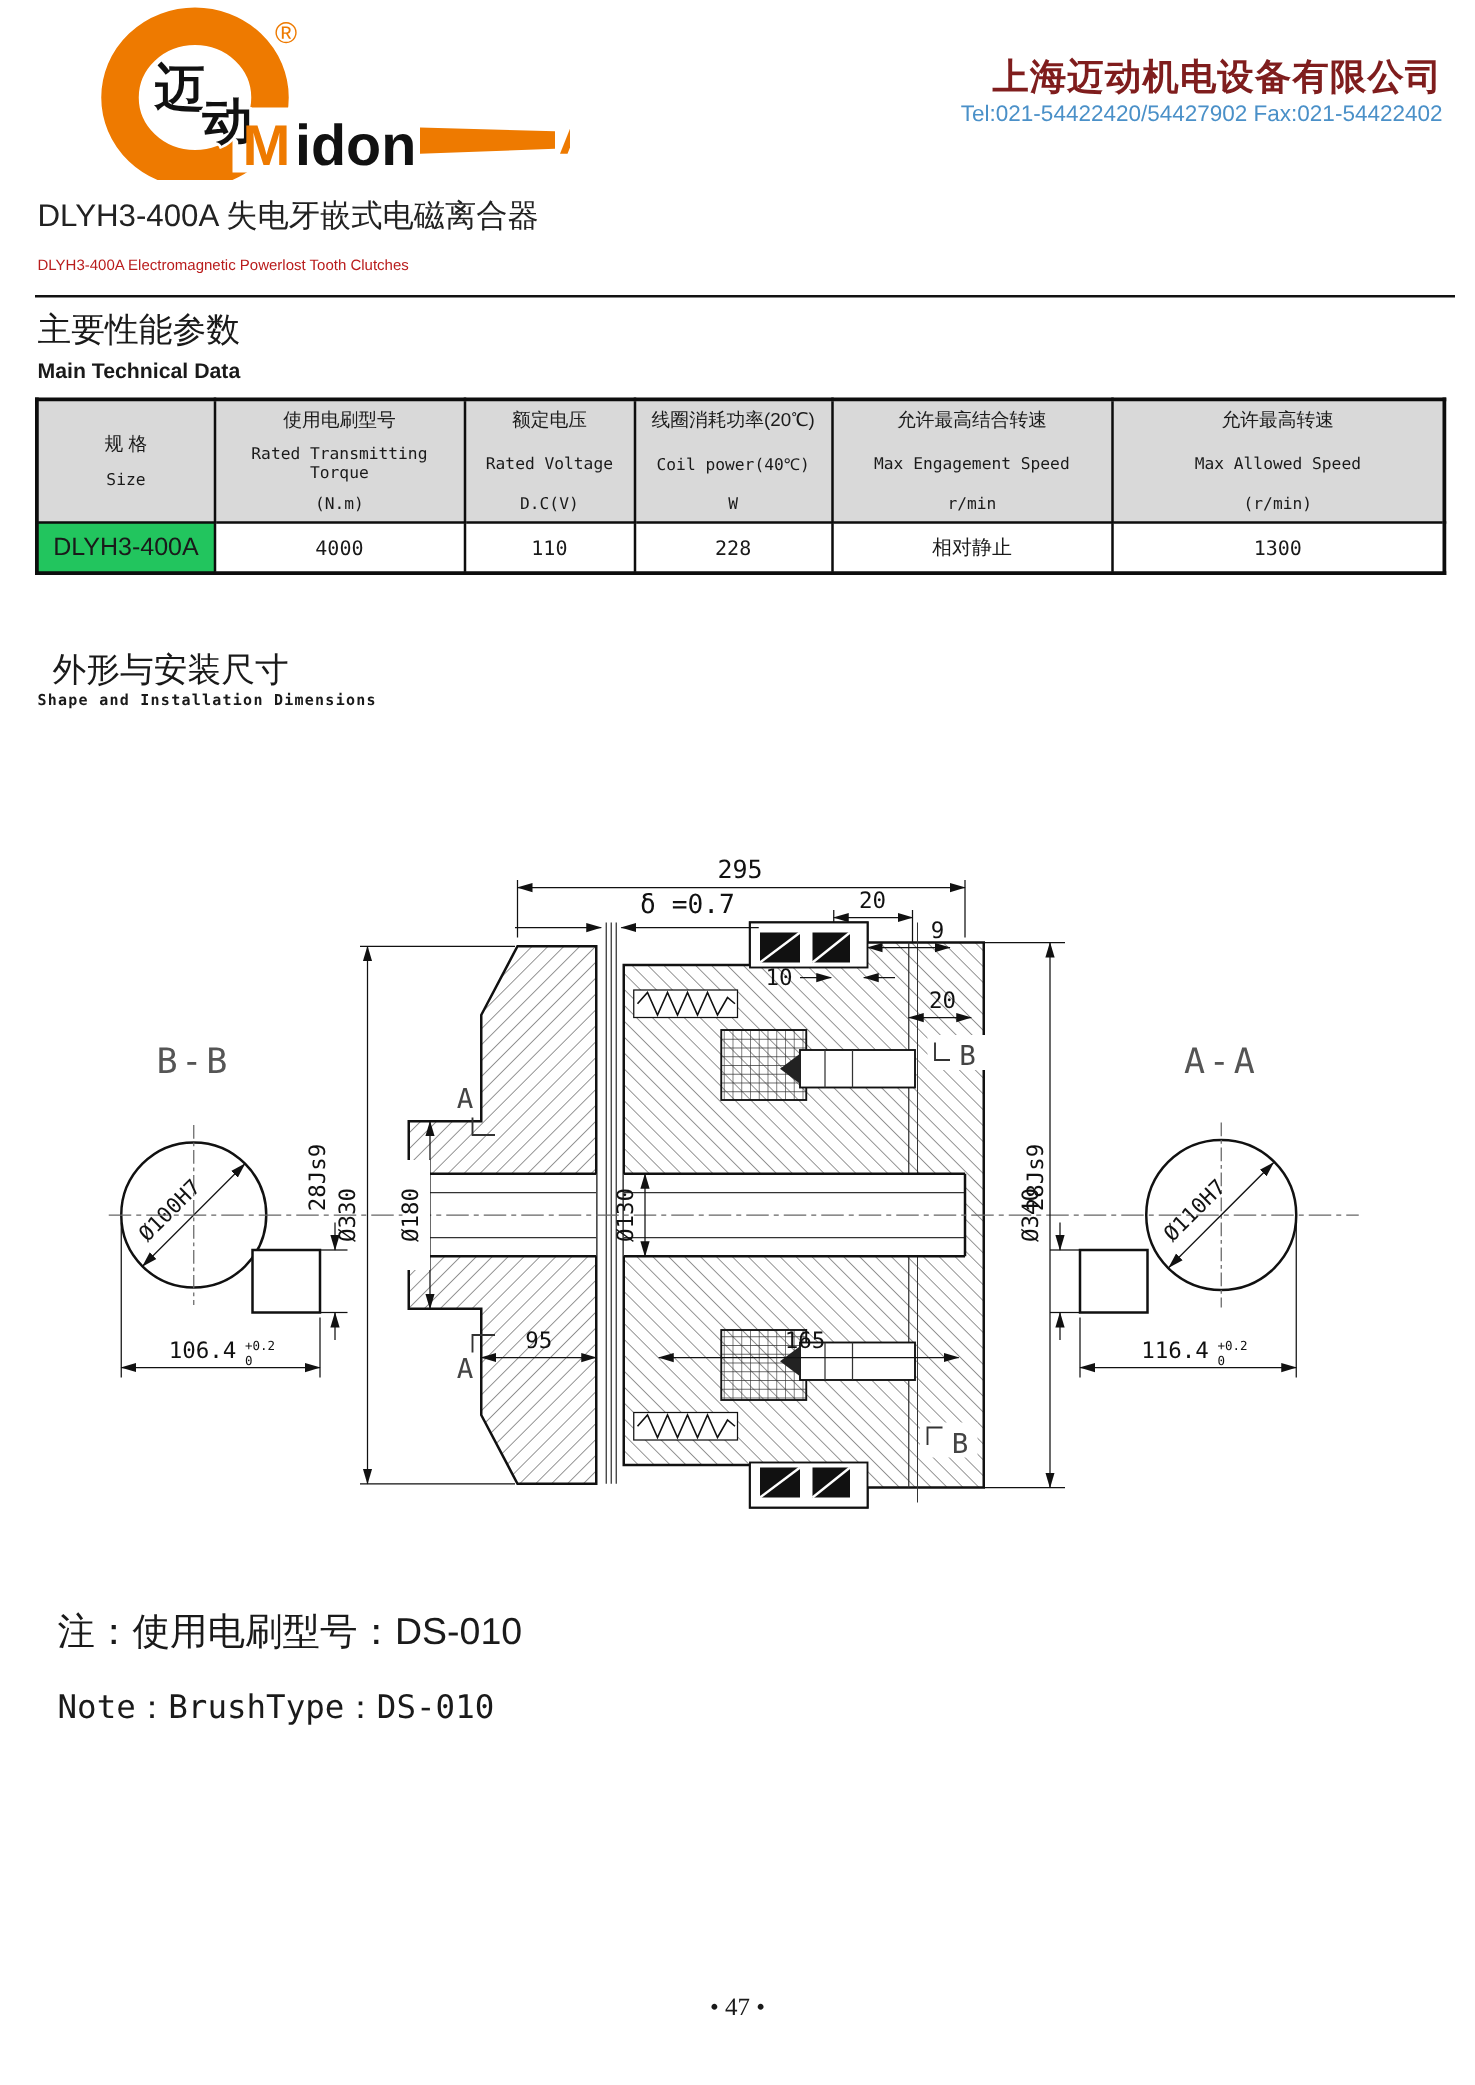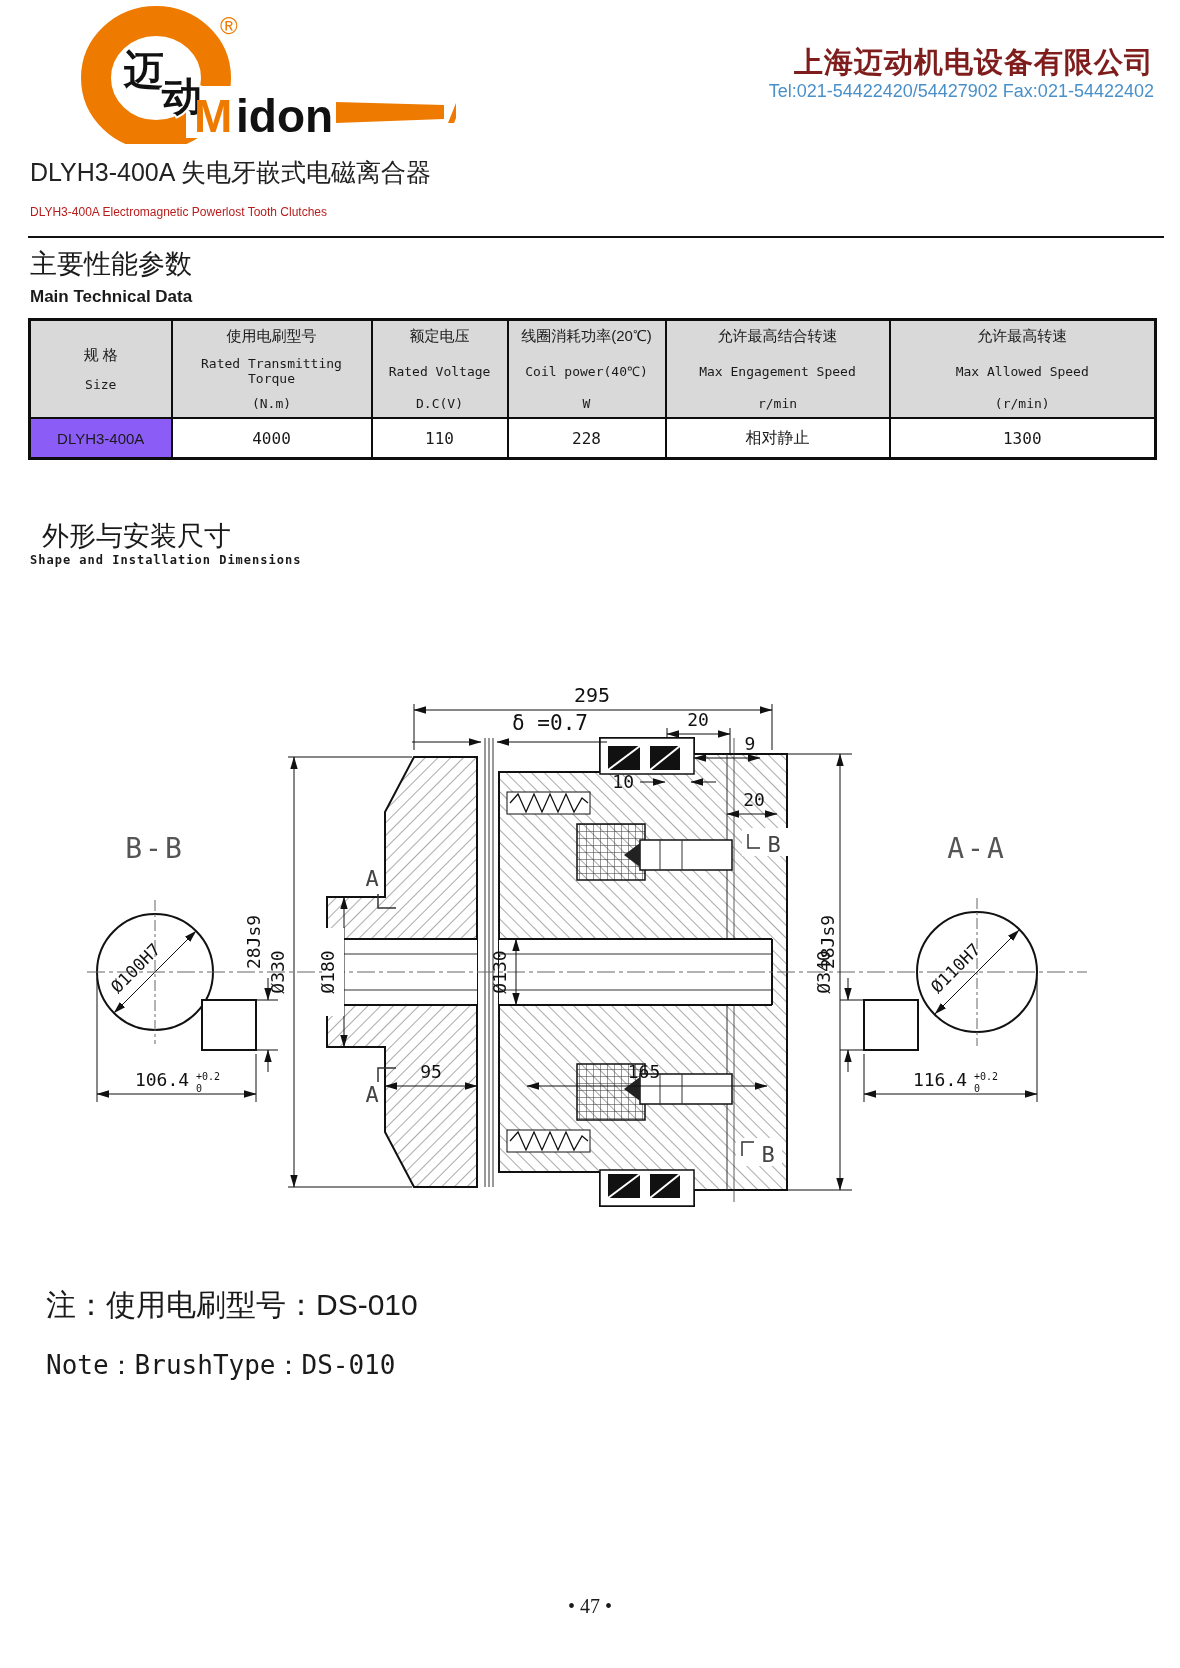--- a/index.html
+++ b/index.html
@@ -24,21 +24,21 @@
   
   .spec{left:28px;top:318px;width:1126px;border-collapse:collapse;table-layout:fixed;}
   .spec td,.spec th{border:2px solid #0d0d0d;text-align:center;vertical-align:middle;padding:0;}
   .spec{border:3px solid #0d0d0d;}
   .spec thead th{background:#d9d9d9;height:96px;font-weight:normal;}
   .thwrap{display:flex;flex-direction:column;justify-content:space-between;height:84px;padding:6px 2px;}
   .thwrap.center{justify-content:center;gap:12px;}
   .th-cn{font-size:15px;}
   .th-en{font-size:13px;font-family:"DejaVu Sans Mono","Liberation Mono",monospace;}
   .spec tbody td{height:38px;font-size:16px;}
-  .spec td.model{background:#8b5cf6;font-size:15px;}
+  .spec td.model{background:#22c55e;font-size:20px;}
   .cellnum{font-family:"DejaVu Sans Mono","Liberation Mono",monospace;}
   
   .drawing{left:82px;top:642px;}
   .cl{stroke:#666;stroke-width:1;stroke-dasharray:18 4 4 4;}
   .ch{stroke:#666;stroke-width:1;stroke-dasharray:11 3 3 3;}
   .ol{stroke:#111;stroke-width:2;}
   .xl{stroke:#111;stroke-width:1;}
   .tn{stroke:#333;stroke-width:1;}
   .dimtext{font-family:"DejaVu Sans Mono","Liberation Mono",monospace;font-size:18px;fill:#111;}
   .viewlabel{font-family:"DejaVu Sans Mono","Liberation Mono",monospace;font-size:28px;fill:#555;letter-spacing:3px;}

